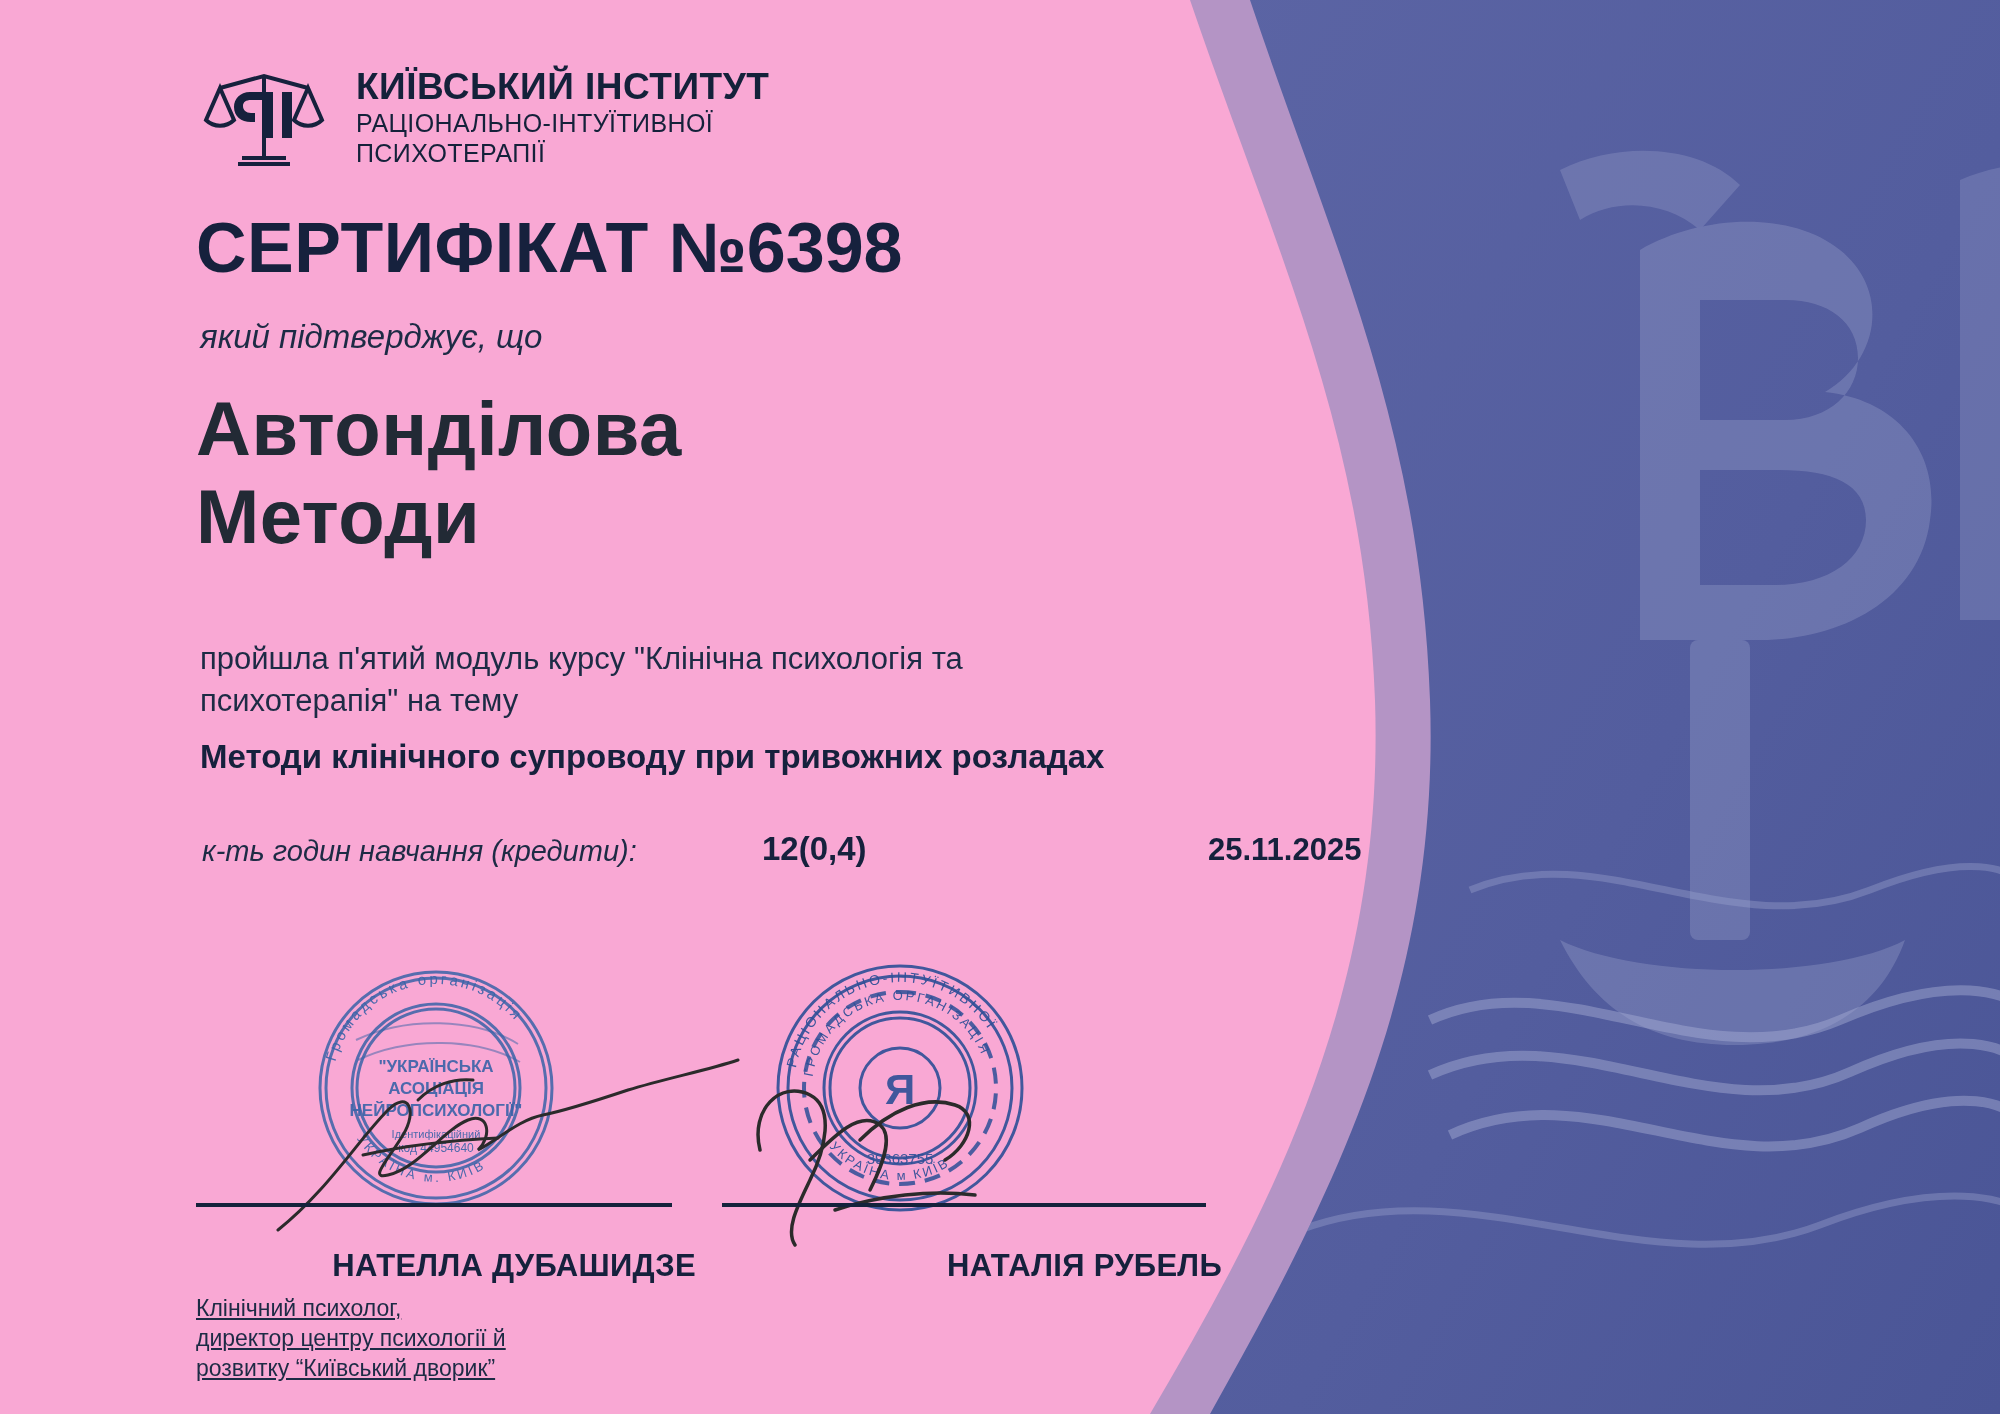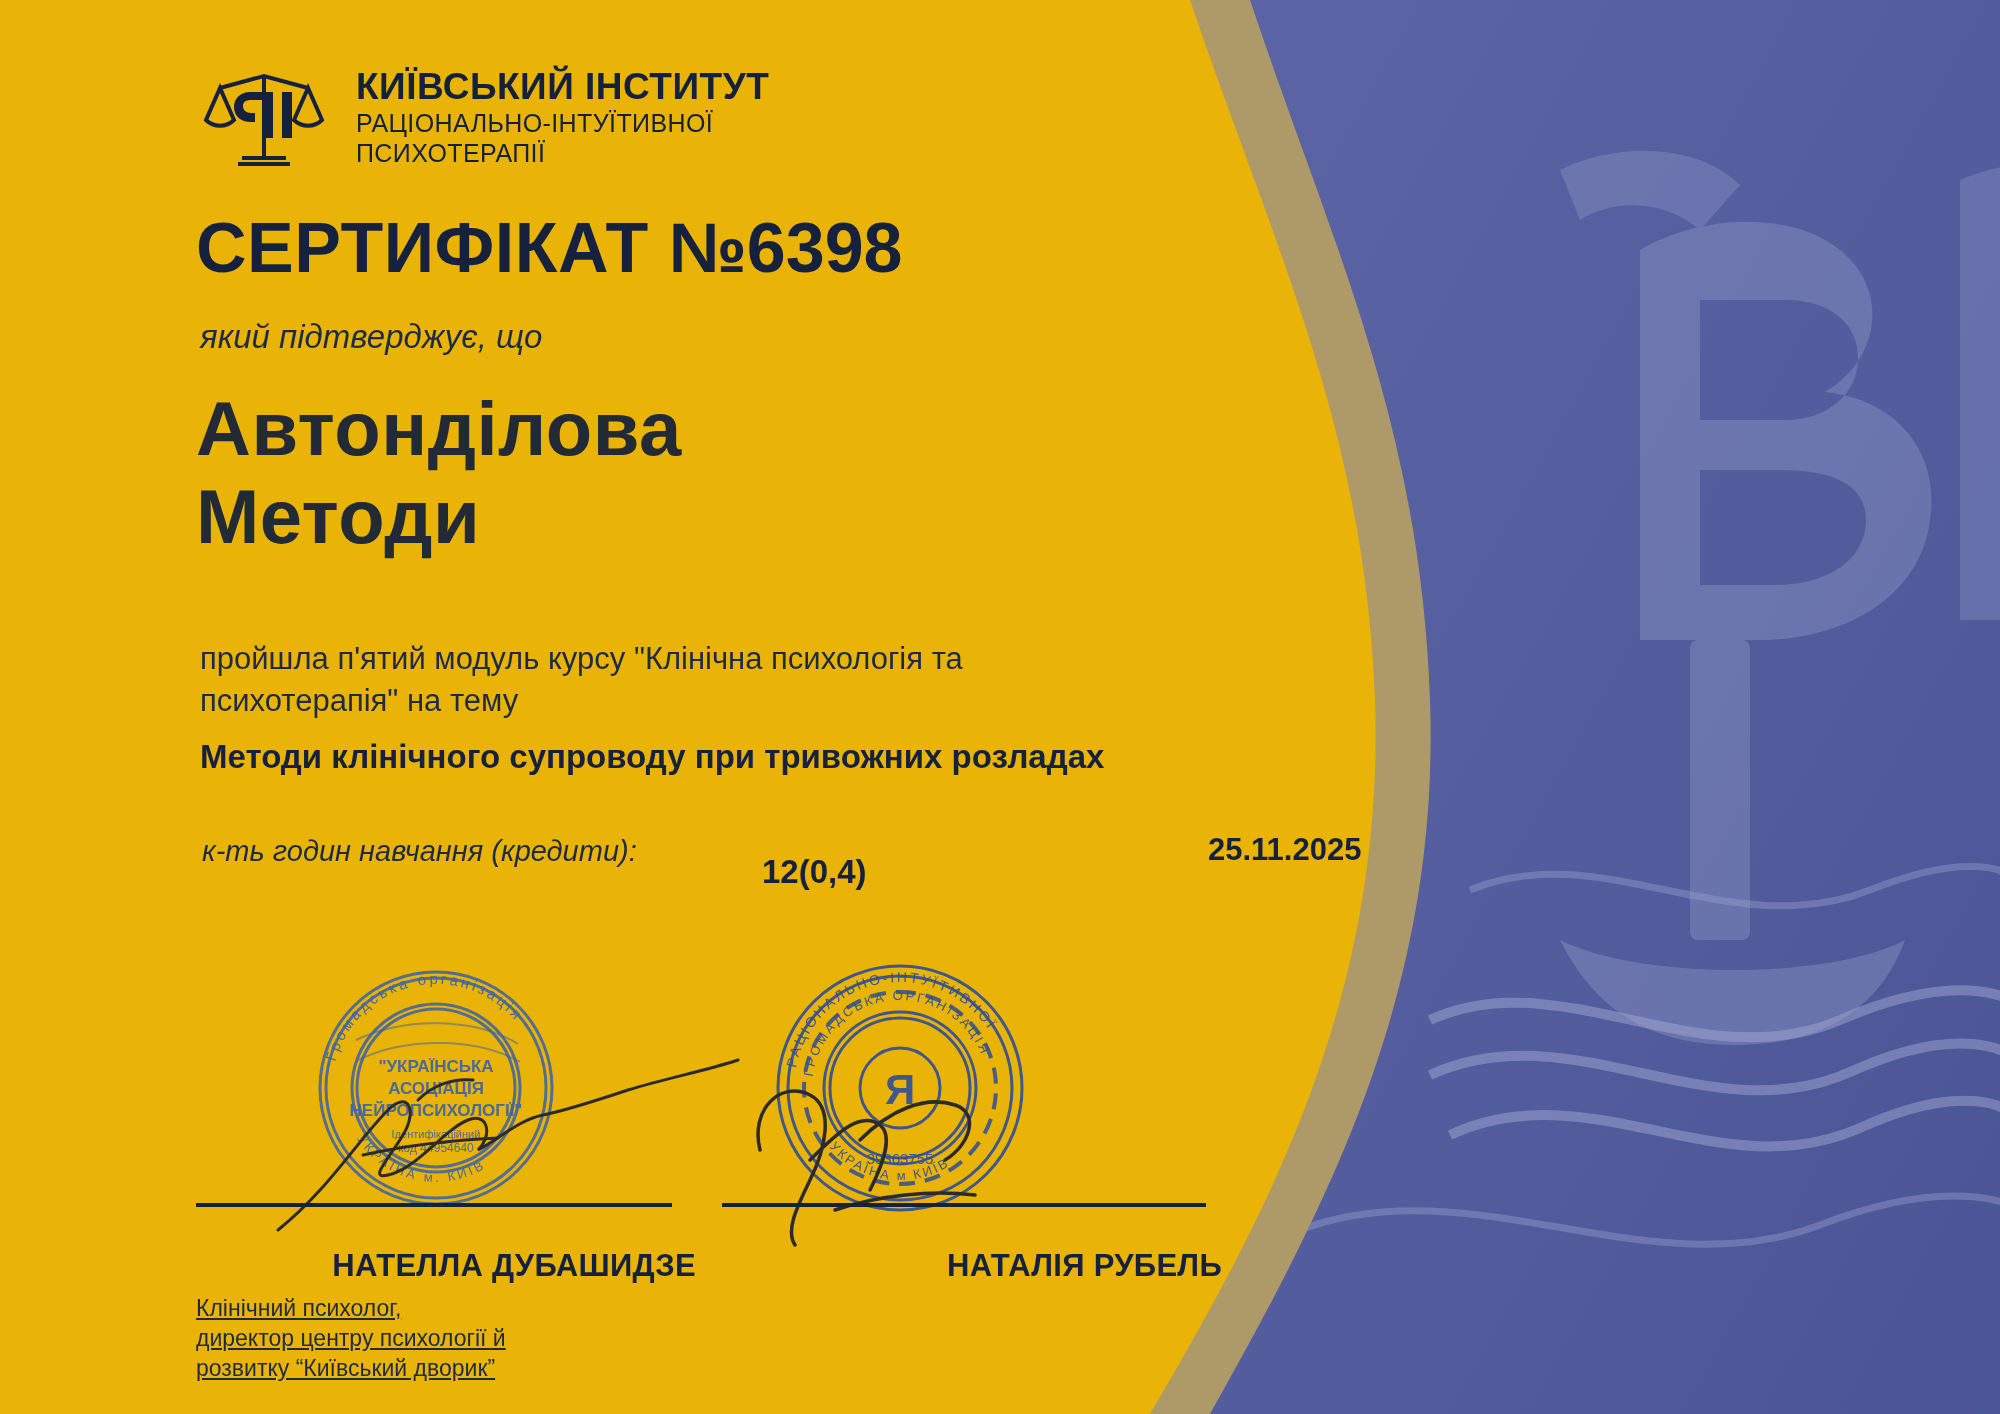--- a/index.html
+++ b/index.html
@@ -10,21 +10,21 @@
     width: 2000px;
     height: 1414px;
     background: #ffffff;
     font-family: "Liberation Sans", sans-serif;
     overflow: hidden;
   }
   .certificate {
     position: relative;
     width: 2000px;
     height: 1414px;
-    background: #eab308;
+    background: #f9a8d4;
     overflow: hidden;
   }
 
   
   .deco {
     position: absolute;
     top: 0;
     right: 0;
     width: 1000px;
     height: 1414px;
@@ -136,21 +136,20 @@
     color: #1d2b45;
     text-align: right;
   }
   .hours-value {
     position: absolute;
     left: 762px;
     top: 830px;
     font-size: 33px;
     font-weight: bold;
     color: #16213d;
-    margin-top: 23px;
   }
   .issue-date {
     position: absolute;
     left: 1208px;
     top: 832px;
     font-size: 31px;
     font-weight: bold;
     color: #16213d;
   }
 

